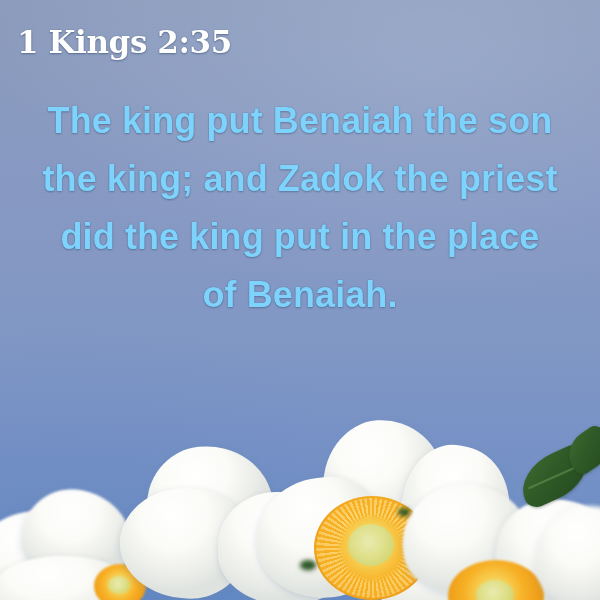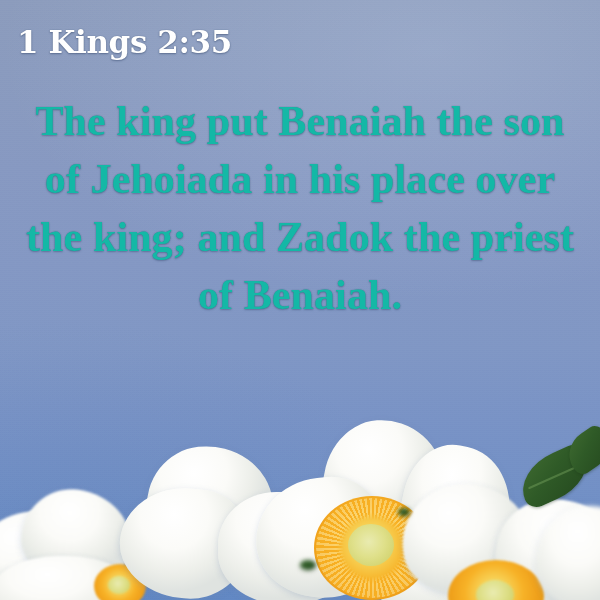--- a/index.html
+++ b/index.html
@@ -65,26 +65,26 @@
   .verse {
     position: absolute;
     left: 0;
     right: 0;
     top: 92px;
     text-align: center;
     padding: 0 26px;
     box-sizing: border-box;
   }
   .verse-line {
-    font-family: Liberation Serif, serif;
+    font-family: Liberation Sans, sans-serif;
     font-weight: bold;
-    font-size: 42px;
+    font-size: 36px;
     line-height: 58px;
     letter-spacing: 0.1px;
-    color: #14b8a6;
+    color: #7dd3fc;
     text-shadow:
       0 1px 2px rgba(45,65,100,0.40),
       0 0 1px rgba(45,65,100,0.50);
     white-space: nowrap;
   }
 
   
   .flower-band {
     position: absolute;
     left: 0;
@@ -189,18 +189,18 @@
     </div>
 
     <div class="leaf softer" style="left:300px; top:150px; width:16px; height:10px; border-radius:50%;"></div>
     <div class="leaf softer" style="left:398px; top:98px; width:12px; height:8px; border-radius:50%;"></div>
   </div>
 
   <div class="reference">1 Kings 2:35</div>
 
   <div class="verse">
     <div class="verse-line">The king put Benaiah the son</div>
-    <div class="verse-line">of Jehoiada in his place over</div>
     <div class="verse-line">the king; and Zadok the priest</div>
+    <div class="verse-line">did the king put in the place</div>
     <div class="verse-line">of Benaiah.</div>
   </div>
 
 </div>
 
 </body></html>

